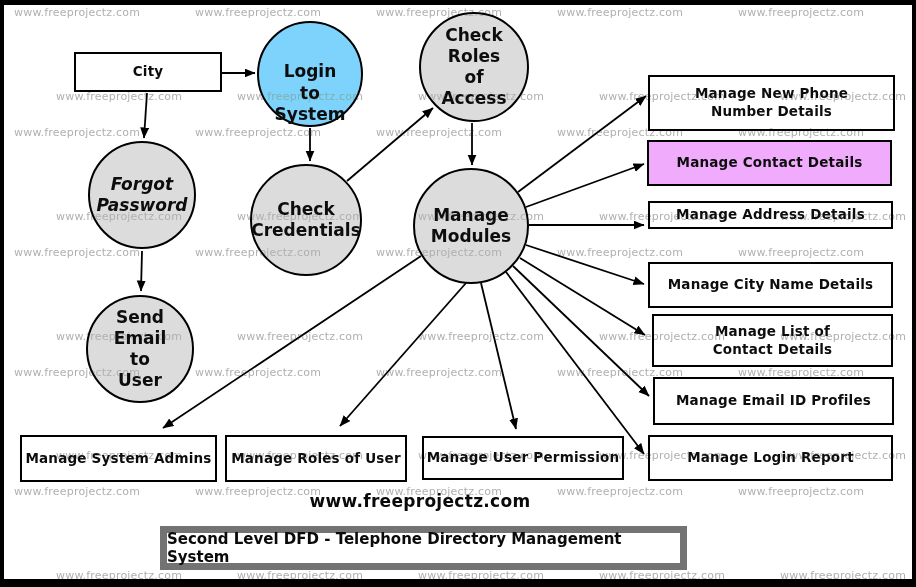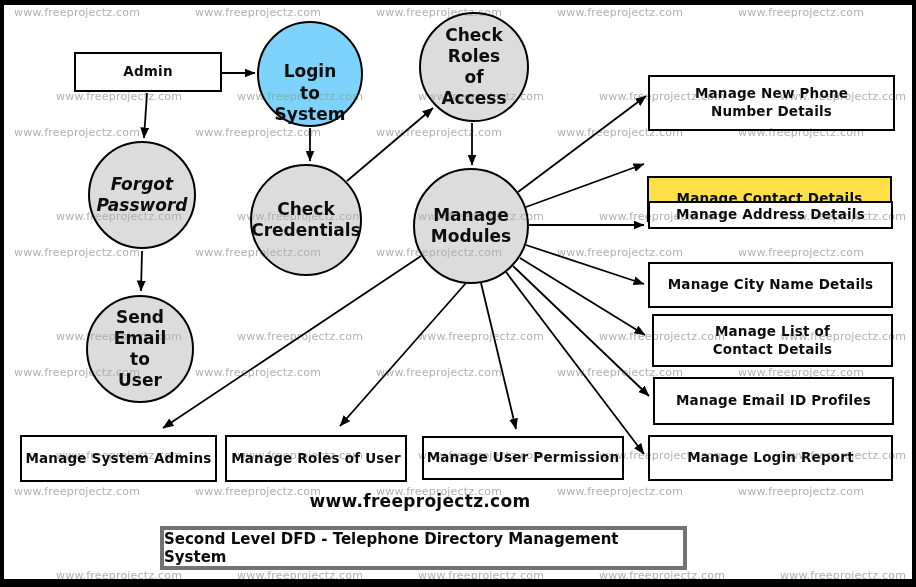--- a/index.html
+++ b/index.html
@@ -30,21 +30,21 @@
     letter-spacing:.2px;
   }
   
   #site-label {
     position:absolute; left:155px; top:491px; width:530px; z-index:15;
     text-align:center; font-size:17px; font-weight:bold; color:#0a0a0a;
     letter-spacing:.3px;
   }
   #title-box {
     position:absolute; left:160px; top:526px; width:527px; height:44px;
-    box-sizing:border-box; border:4px solid #737373; background:#fff; z-index:15;
+    box-sizing:border-box; border:7px solid #737373; background:#fff; z-index:15;
     display:flex; align-items:center; justify-content:center;
     font-size:15px; font-weight:bold; color:#0a0a0a;
   }
   
   .frame { position:absolute; background:#000; z-index:40; }
   #frame-top    { left:0; top:0;    width:916px; height:5px; }
   #frame-bottom { left:0; top:579px; width:916px; height:8px; }
   #frame-left   { left:0; top:0;    width:4px;  height:587px; }
   #frame-right  { left:912px; top:0; width:4px; height:587px; }
 </style>
@@ -103,27 +103,27 @@
         <span class="lbl">Manage
 Modules</span>
       </div>
       <div class="node process" style="left: 86px; top: 295px; height: 108px; width: 108px; background: rgb(220, 220, 220); border-color: rgb(0, 0, 0);">
         <span class="lbl">Send
 Email
 to
 User</span>
       </div>
       <div class="node entity" style="left: 74px; top: 52px; width: 148px; height: 40px; background: rgb(255, 255, 255); border-color: rgb(0, 0, 0);">
-        <span class="lbl">Admin</span>
+        <span class="lbl">City</span>
       </div>
       <div class="node entity" style="left: 648px; top: 75px; width: 247px; height: 56px; background: rgb(255, 255, 255); border-color: rgb(0, 0, 0);">
         <span class="lbl">Manage New Phone
 Number Details</span>
       </div>
-      <div class="node entity" style="left: 647px; top: 140px; width: 245px; height: 46px; background: #fde047; border-color: rgb(0, 0, 0); margin-top: 36px;">
+      <div class="node entity" style="left: 647px; top: 140px; width: 245px; height: 46px; background: #f0abfc; border-color: rgb(0, 0, 0);">
         <span class="lbl">Manage Contact Details</span>
       </div>
       <div class="node entity" style="left: 648px; top: 201px; width: 245px; height: 28px; background: rgb(255, 255, 255); border-color: rgb(0, 0, 0);">
         <span class="lbl">Manage Address Details</span>
       </div>
       <div class="node entity" style="left: 648px; top: 262px; width: 245px; height: 46px; background: rgb(255, 255, 255); border-color: rgb(0, 0, 0);">
         <span class="lbl">Manage City Name Details</span>
       </div>
       <div class="node entity" style="left: 652px; top: 314px; width: 241px; height: 53px; background: rgb(255, 255, 255); border-color: rgb(0, 0, 0);">
         <span class="lbl">Manage List of

